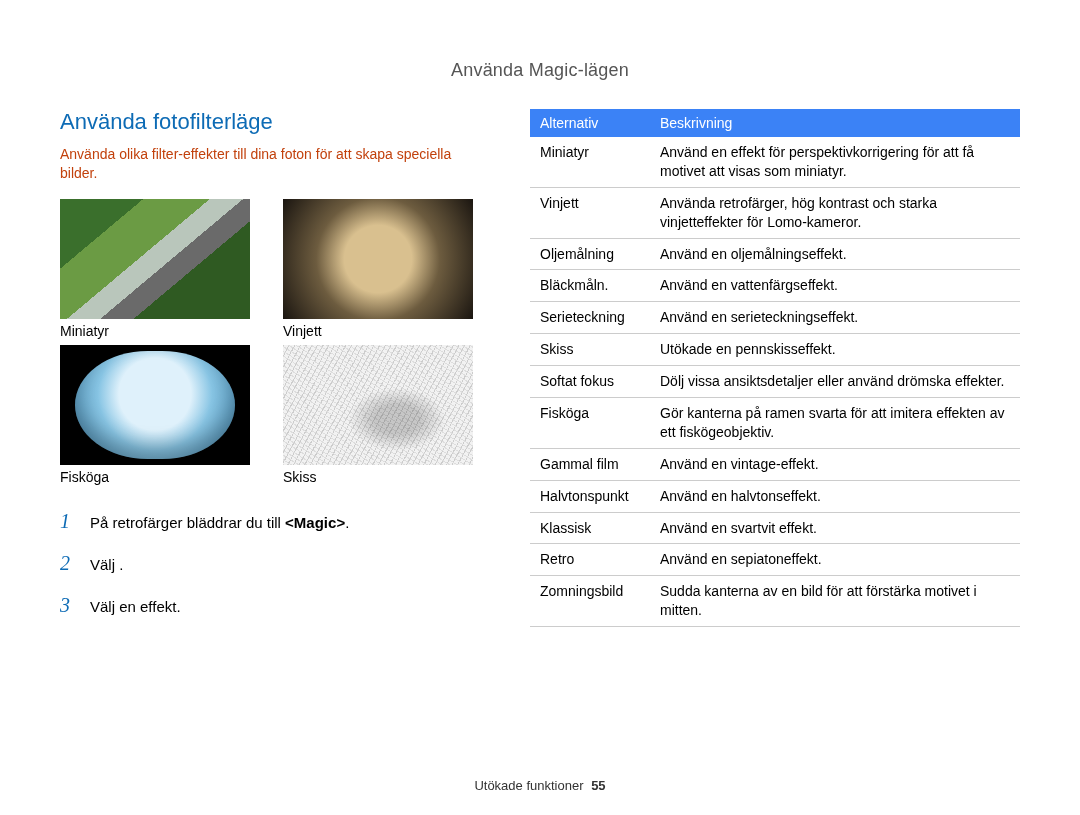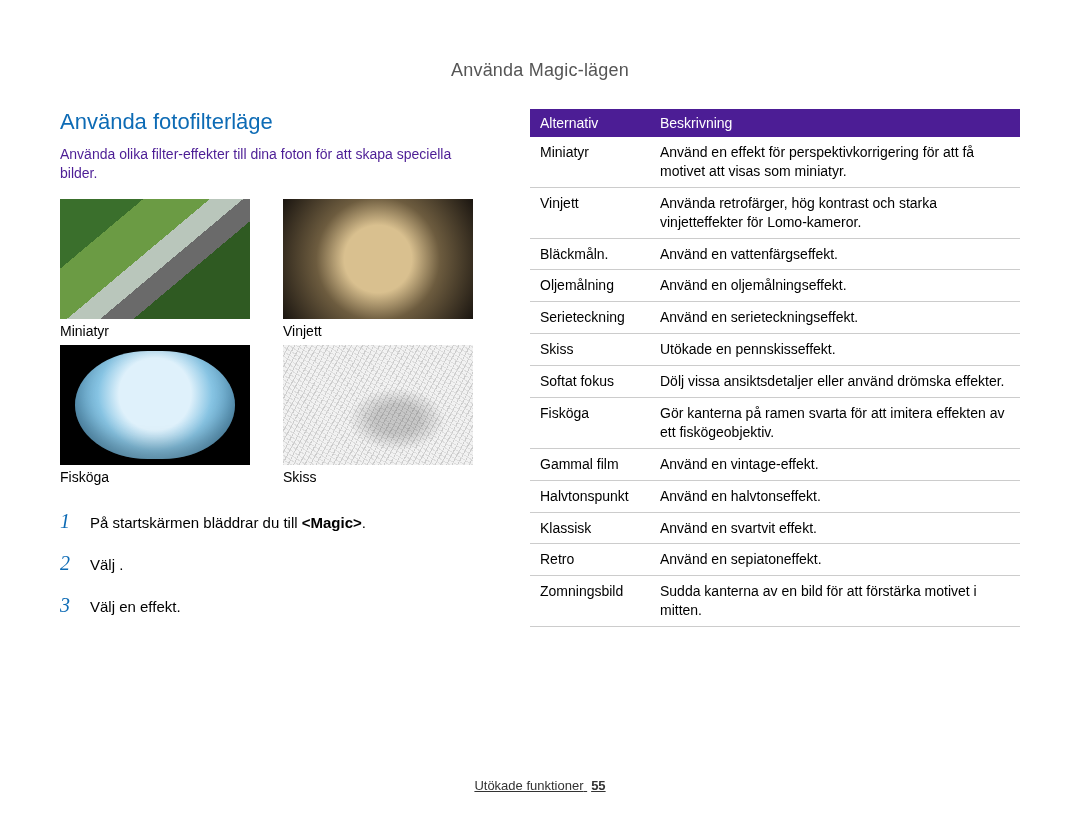--- a/index.html
+++ b/index.html
@@ -29,21 +29,21 @@
   .right-col { flex: 1; }
   .title-heading {
     color: #0d6bb5;
     font-size: 22px;
     font-weight: 400;
     margin-bottom: 10px;
   }
   .intro-text {
     font-size: 14px;
     line-height: 1.35;
-    color: #4c1d95;
+    color: #c2410c;
     margin-bottom: 16px;
   }
   .thumb-grid {
     display: grid;
     grid-template-columns: 1fr 1fr;
     gap: 6px 16px;
     margin-bottom: 22px;
   }
   .thumb-cell { }
   .thumb-img {
@@ -101,21 +101,21 @@
     flex-shrink: 0;
   }
   .step-text strong { font-weight: bold; }
 
   table.options {
     border-collapse: collapse;
     width: 100%;
     font-size: 14px;
   }
   table.options th {
-    background: #4c1d95;
+    background: #3b82f6;
     color: #fff;
     text-align: left;
     font-weight: 400;
     padding: 6px 10px;
   }
   table.options td {
     padding: 6px 10px;
     border-bottom: 1px solid #ccc;
     vertical-align: top;
     line-height: 1.35;
@@ -126,21 +126,20 @@
   }
 
   .footer {
     position: absolute;
     bottom: 22px;
     left: 0;
     width: 100%;
     text-align: center;
     font-size: 13px;
     color: #333;
-    text-decoration: underline;
   }
   .footer .pg { font-weight: bold; margin-left: 4px; }
 </style>
 </head>
 <body>
 
 <div class="section-header">Använda Magic-lägen</div>
 
 <div class="columns">
 
@@ -166,21 +165,21 @@
       <div class="thumb-cell">
         <div class="thumb-img thumb-sketch"></div>
         <div class="thumb-label">Skiss</div>
       </div>
     </div>
 
     <ol class="steps">
       <li>
         <span class="step-num">1</span>
         <span class="step-text">
-          <span>På startskärmen bläddrar du till </span><strong>&lt;Magic&gt;</strong><span>.</span>
+          <span>På retrofärger bläddrar du till </span><strong>&lt;Magic&gt;</strong><span>.</span>
         </span>
       </li>
       <li>
         <span class="step-num">2</span>
         <span class="step-text">
           <span>Välj</span><strong></strong><span> .</span>
         </span>
       </li>
       <li>
         <span class="step-num">3</span>
@@ -202,26 +201,26 @@
       <tbody>
         <tr>
             <td>Miniatyr</td>
             <td>Använd en effekt för perspektivkorrigering för att få motivet att visas som miniatyr.</td>
           </tr>
         <tr>
             <td>Vinjett</td>
             <td>Använda retrofärger, hög kontrast och starka vinjetteffekter för Lomo-kameror.</td>
           </tr>
         <tr>
+            <td>Oljemålning</td>
+            <td>Använd en oljemålningseffekt.</td>
+          </tr>
+        <tr>
             <td>Bläckmåln.</td>
             <td>Använd en vattenfärgseffekt.</td>
-          </tr>
-        <tr>
-            <td>Oljemålning</td>
-            <td>Använd en oljemålningseffekt.</td>
           </tr>
         <tr>
             <td>Serieteckning</td>
             <td>Använd en serieteckningseffekt.</td>
           </tr>
         <tr>
             <td>Skiss</td>
             <td>Utökade en pennskisseffekt.</td>
           </tr>
         <tr>

